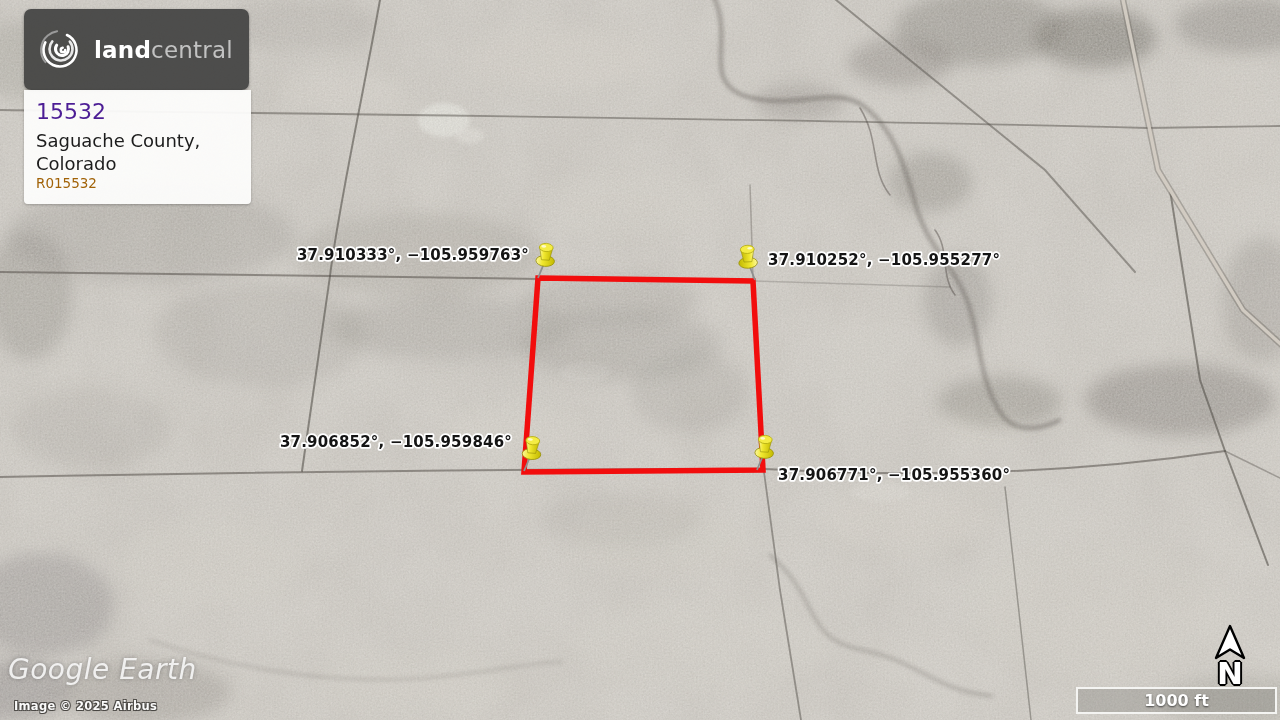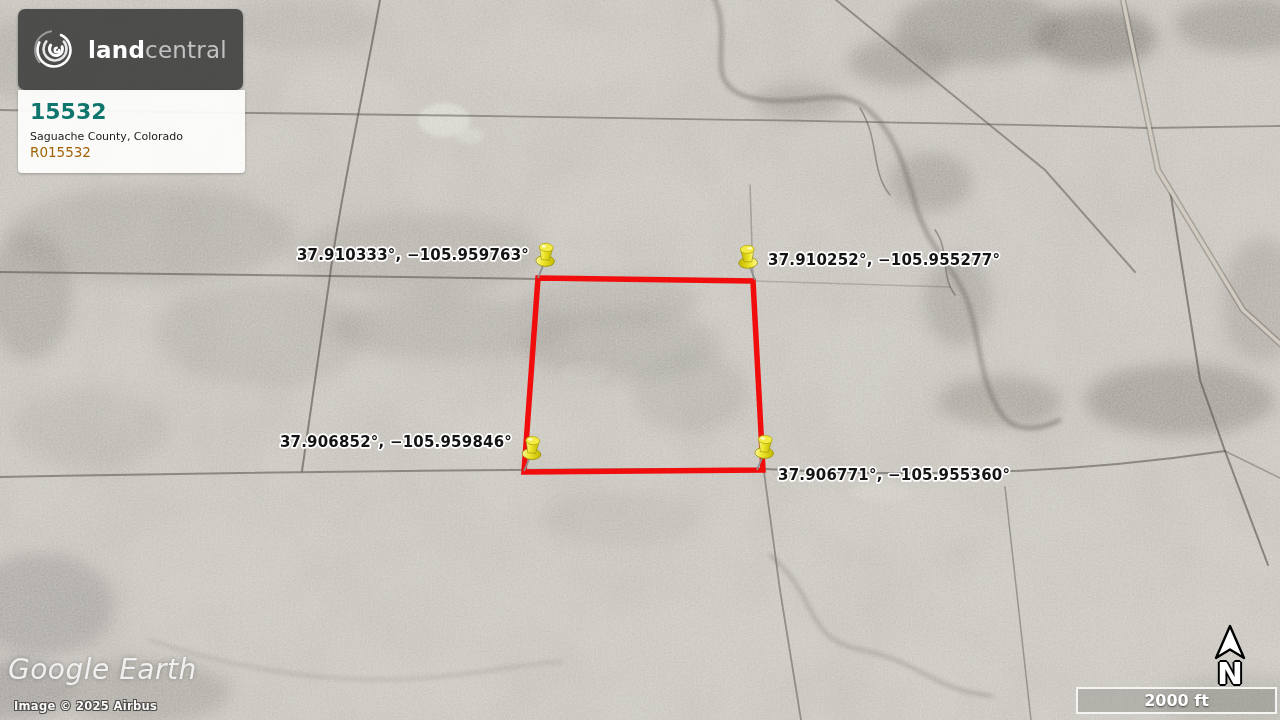--- a/index.html
+++ b/index.html
@@ -6,36 +6,36 @@
   .stage{
     position:relative;width:1280px;height:720px;overflow:hidden;
     font-family:"DejaVu Sans","Liberation Sans",sans-serif;
     background:#c2bcb4;
   }
   .stage svg{display:block;}
   #terrain{position:absolute;left:0;top:0;z-index:1;}
   #overlay{position:absolute;left:0;top:0;z-index:2;}
 
   
-  .brand-card{position:absolute;left:18px;top:9px;z-index:4;width:225px;}
+  .brand-card{position:absolute;left:24px;top:9px;z-index:4;width:225px;}
   .brand-box{
     width:225px;height:81px;background:rgba(72,72,71,0.96);border-radius:7px;
     display:flex;align-items:center;box-shadow:0 1px 3px rgba(0,0,0,.35);
   }
   .brand-logo{margin-left:14px;flex:0 0 auto;}
   .brand-word{margin-left:12px;font-size:23px;letter-spacing:.2px;white-space:nowrap;}
   .brand-word .b1{color:#ffffff;font-weight:bold;}
   .brand-word .b2{color:#c2c2c2;font-weight:normal;}
   .parcel-box{
     width:227px;background:rgba(253,253,252,0.94);margin-top:0;
     border-radius:0 0 4px 4px;padding:10px 0 12px 12px;box-sizing:border-box;
     box-shadow:0 1px 3px rgba(0,0,0,.25);
   }
-  .parcel-id{font-size:22px;font-weight:bold;color:#0f766e;line-height:1.1;}
-  .parcel-loc{font-size:11px;color:#1c1c1c;margin-top:6px;line-height:1.25;}
+  .parcel-id{font-size:22px;font-weight:normal;color:#4c1d95;line-height:1.1;}
+  .parcel-loc{font-size:18px;color:#1c1c1c;margin-top:6px;line-height:1.25;}
   .parcel-ref{font-size:13.5px;color:#a16207;line-height:1.25;}
 
   
   .ge-wordmark{
     position:absolute;left:8px;top:653px;z-index:3;
     font-size:28px;letter-spacing:.5px;color:rgba(250,250,250,0.88);
     text-shadow:0 0 4px rgba(60,60,60,0.45);font-weight:400;font-style:italic;
   }
   .ge-attrib{
     position:absolute;left:14px;top:699px;z-index:3;
@@ -255,16 +255,16 @@
   <div class="ge-attrib">Image © 2025 Airbus</div>
 
   <div class="north">
     <svg width="40" height="38" viewBox="0 0 40 38" style="margin:0 auto;display:block">
       <path d="M20,2 L34,34 L20,25.5 L6,34 Z" fill="#ffffff" stroke="#000000" stroke-width="2.4" stroke-linejoin="round"></path>
     </svg>
     <div class="north-n">N</div>
   </div>
 
   <div class="scalebar">
-    <span class="scalebar-label">2000 ft</span>
+    <span class="scalebar-label">1000 ft</span>
   </div>
 
 </div>
 
 </body></html>

